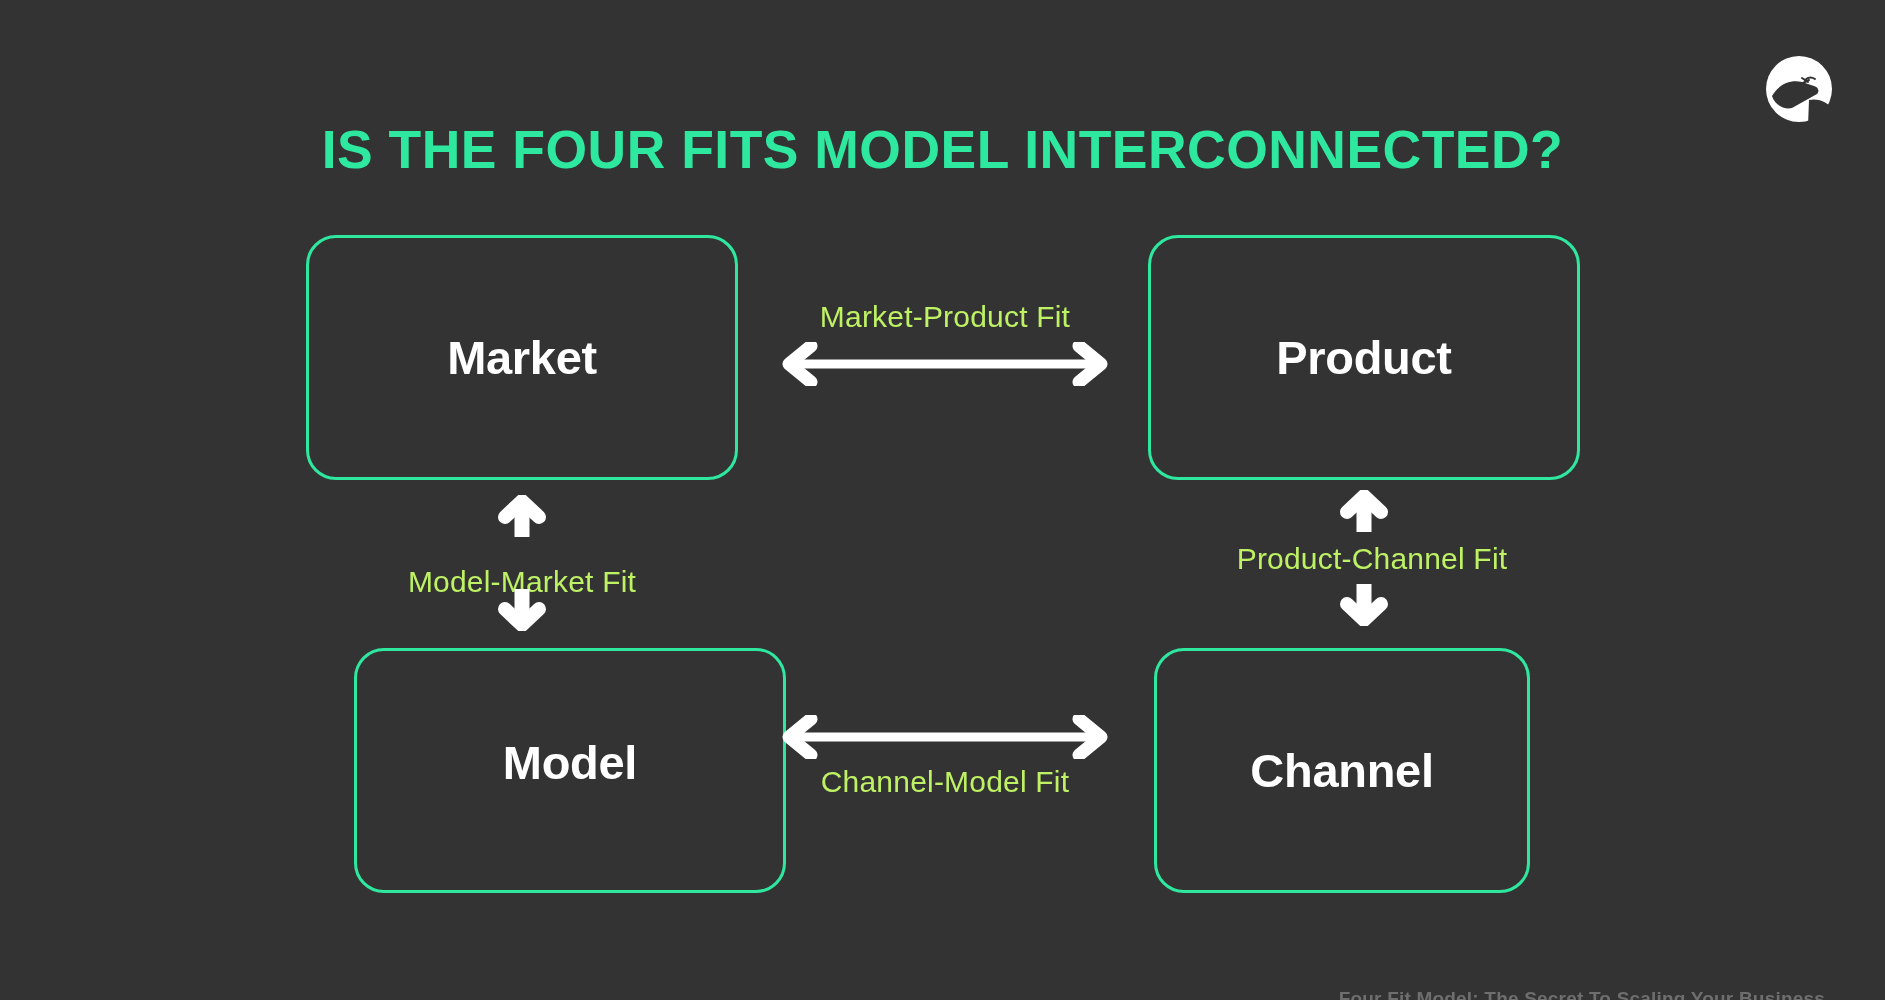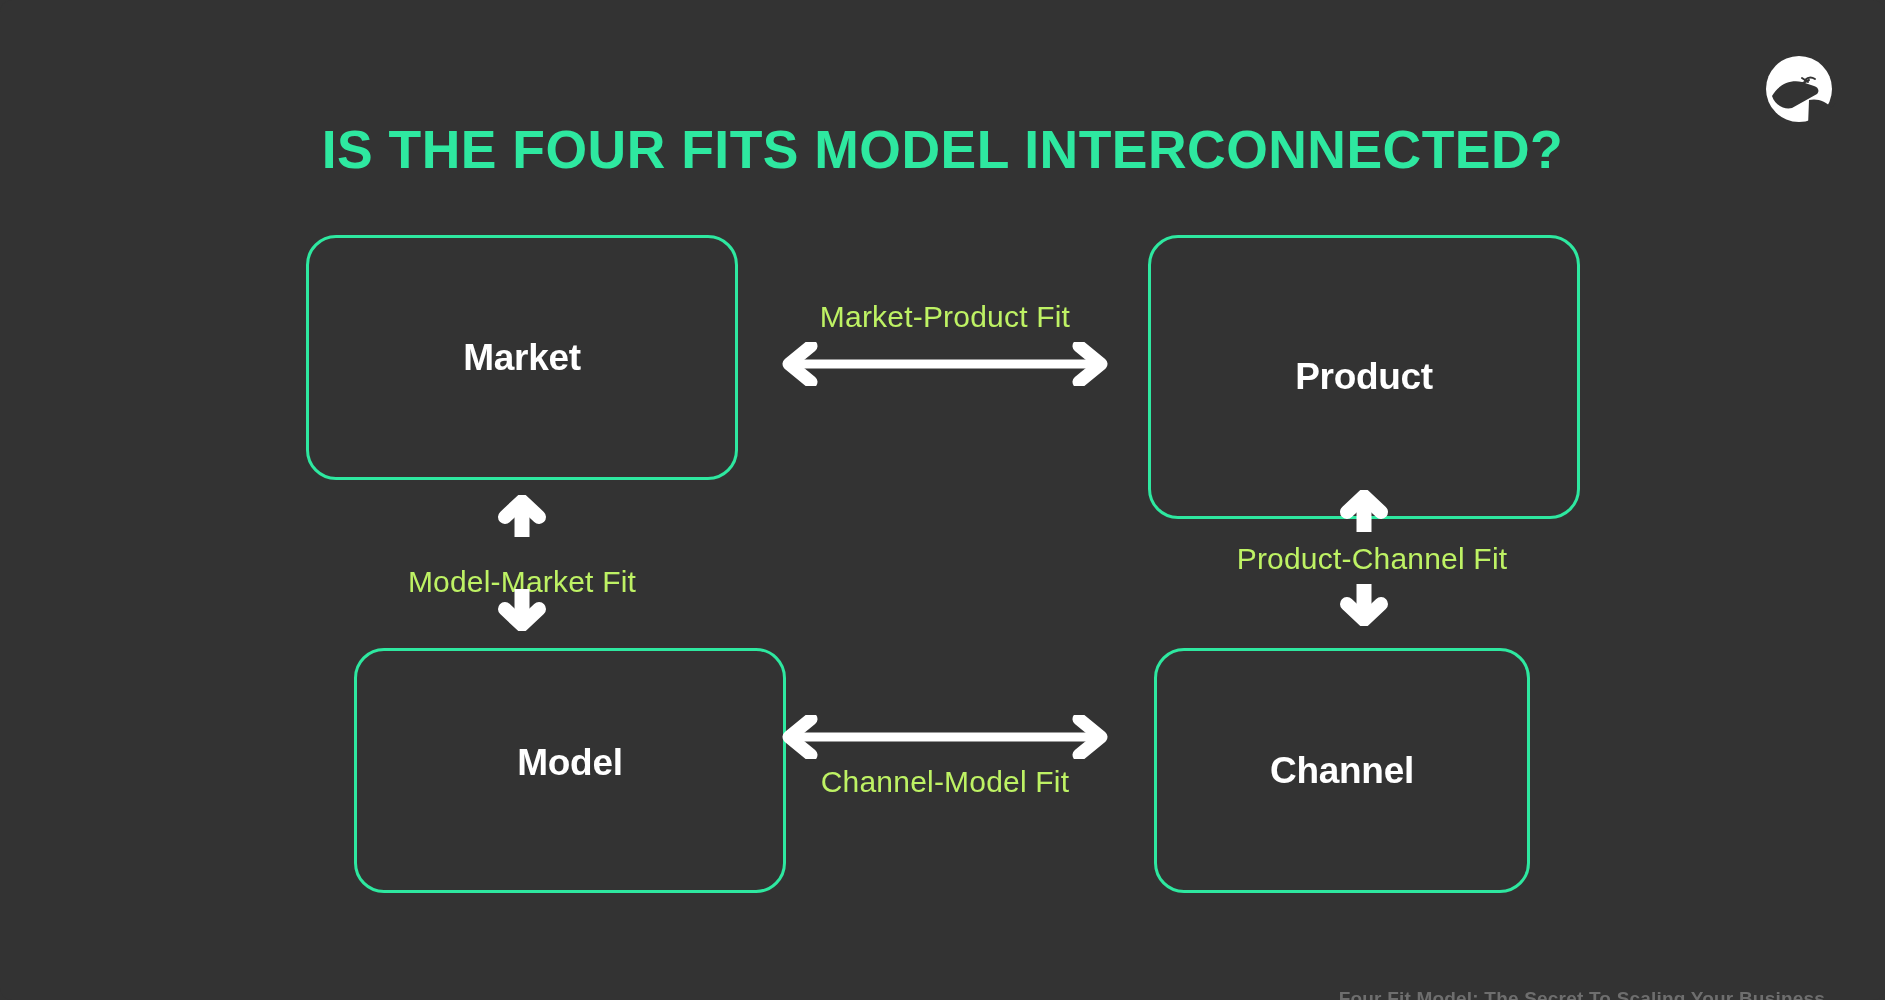--- a/index.html
+++ b/index.html
@@ -44,28 +44,28 @@
     position:absolute;
     border:3.5px solid #2EE8A0;
     border-radius:30px;
     background:transparent;
     display:flex;
     align-items:center;
     justify-content:center;
   }
   .node-label {
     color:#FFFFFF;
-    font-size:37px;
+    font-size:47px;
     font-weight:700;
     letter-spacing:-0.3px;
     font-family:"Liberation Sans", sans-serif;
     white-space:nowrap;
   }
   #node-market  { left:306px;  top:235px; width:432px; height:245px; }
-  #node-product { left:1148px; top:235px; width:432px; height:284px; }
+  #node-product { left:1148px; top:235px; width:432px; height:245px; }
   #node-model   { left:306px;  top:648px; width:432px; height:245px; }
   #node-channel { left:1148px; top:648px; width:376px; height:245px;margin-left:6px; }
 
   
   #node-model   { align-items:center;margin-left:48px; }
   #node-model .node-label { transform:translateY(-8px); }
 
   
   .conn { position:absolute; }
 

